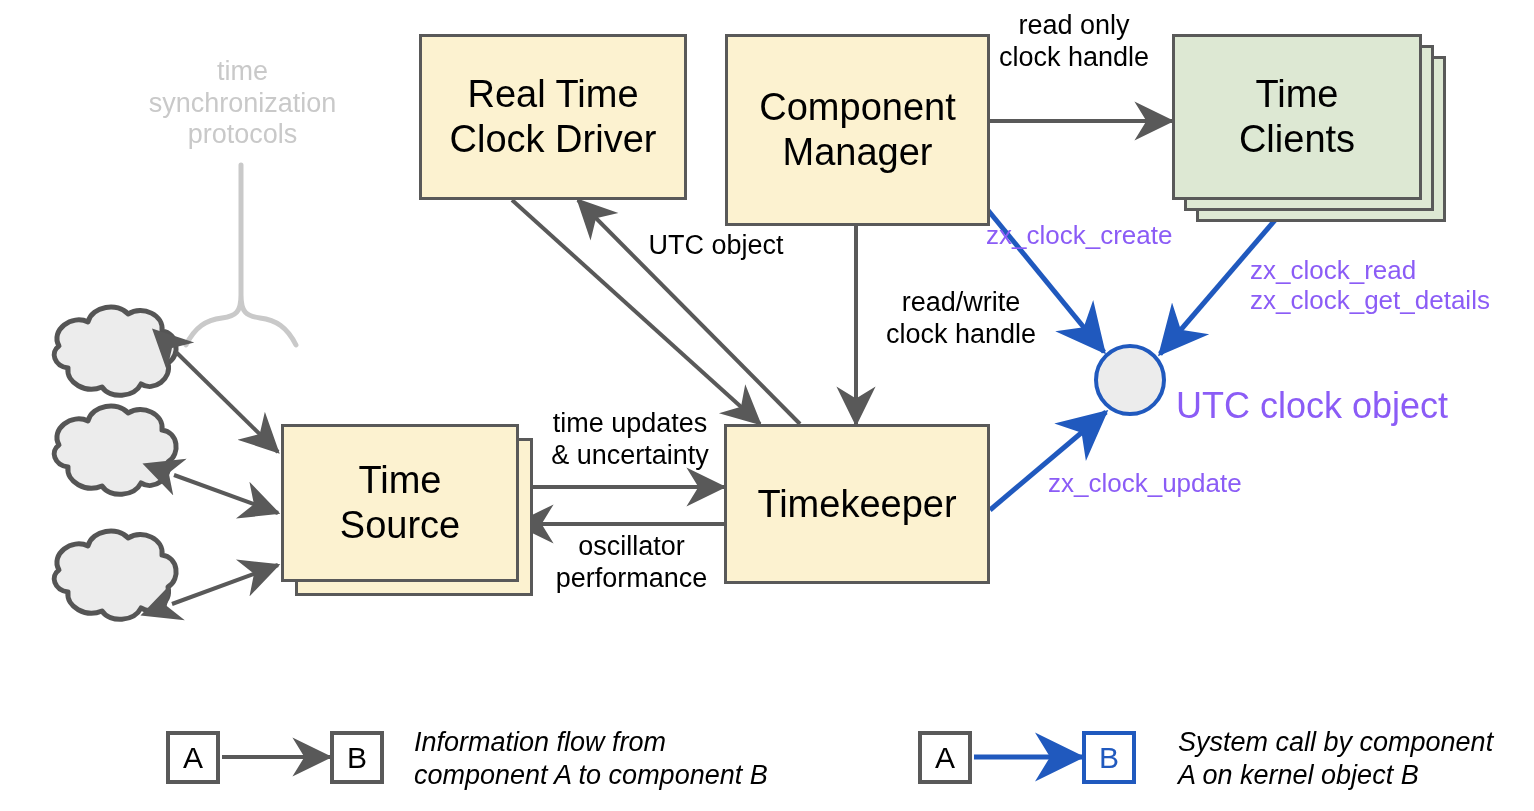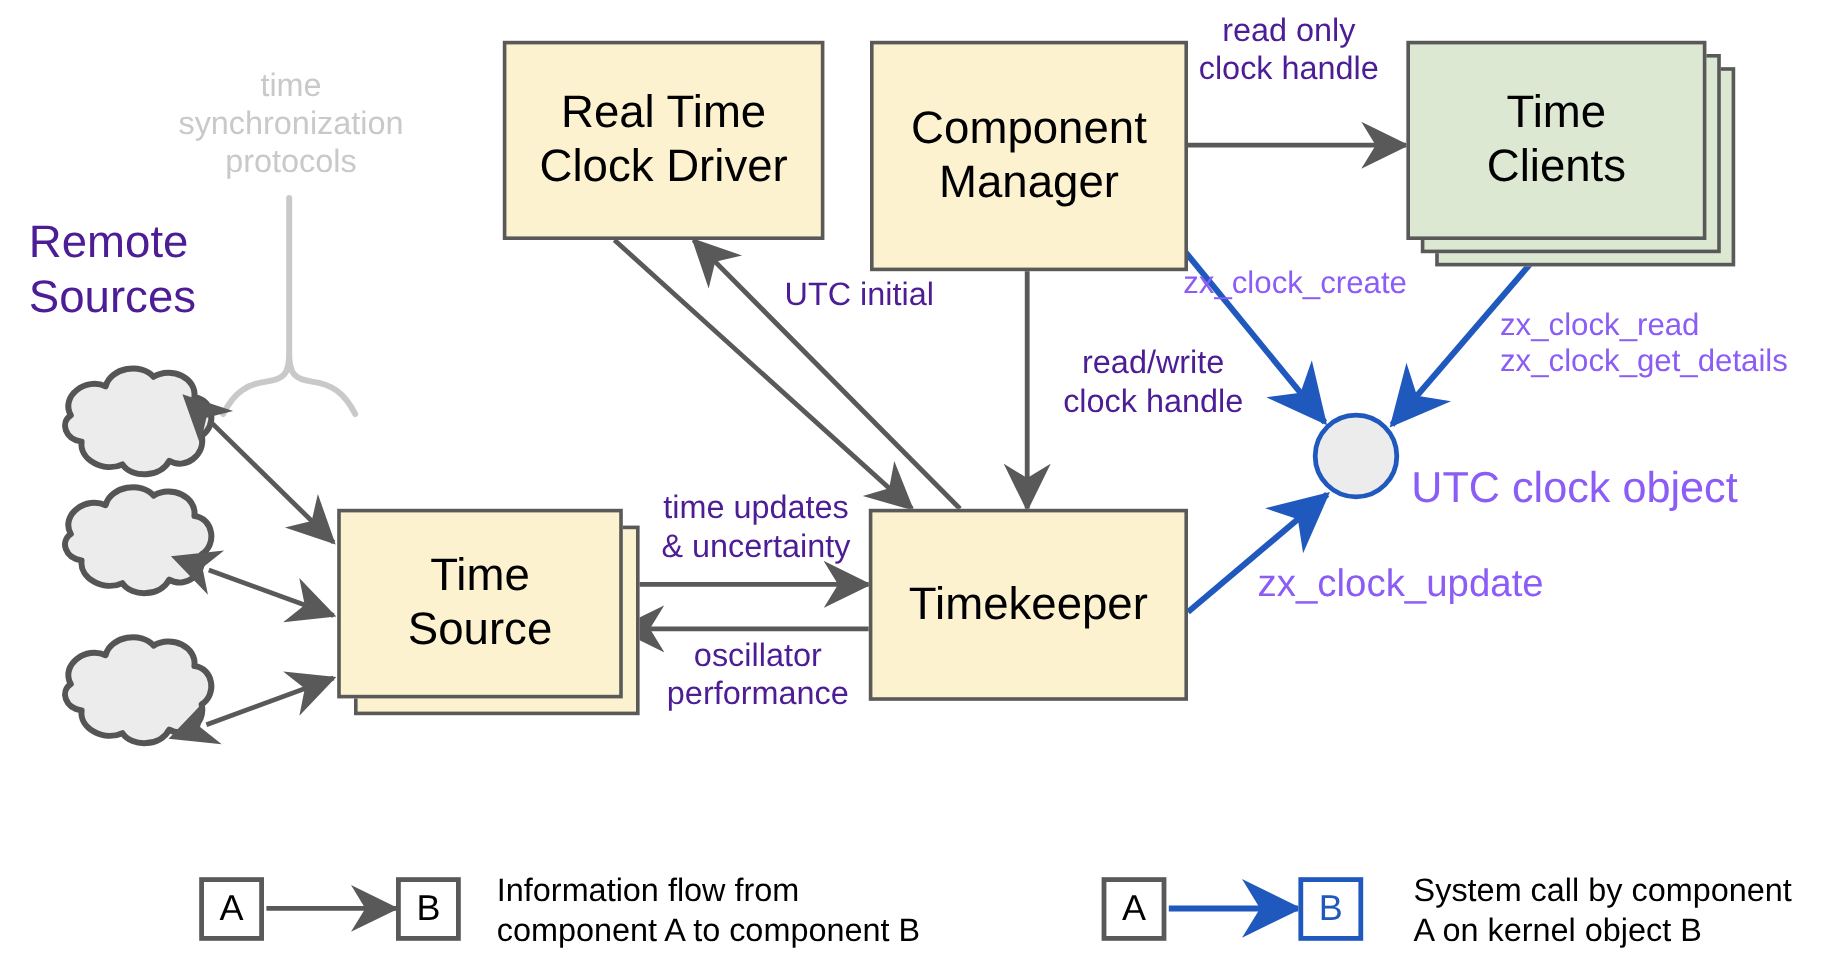--- a/index.html
+++ b/index.html
@@ -46,21 +46,21 @@
     position: absolute;
     box-sizing: border-box;
     border: 3px solid #595959;
   }
   .stack-shadow.cream { background: #fcf2d0; }
   .stack-shadow.green { background: #dde8d3; }
 
   
   .lbl {
     position: absolute;
-    color: #4c1d95;
+    color: #000000;
     text-align: center;
     line-height: 1.17;
     white-space: pre-line;
   }
   .lbl.blue { color: #8b5cf6; }
   .lbl.grey { color: #c9c9c9; }
   .lbl.left { text-align: left; }
 
   
   #clock-object {
@@ -89,20 +89,21 @@
   .legend-box.grey-b { border: 4px solid #595959; }
   .legend-box.blue-b { border: 4px solid #2059be; color: #2059be; }
 
   .legend-text {
     position: absolute;
     font-size: 27px;
     color: #000000;
     line-height: 1.22;
     white-space: pre-line;
     text-align: left;
+    font-style: italic;
   }
 </style>
 </head>
 <body>
 
 <div id="stage">
 
   <svg id="edges" viewBox="0 0 1534 811">
     <defs>
       <marker id="ah-grey" markerWidth="11" markerHeight="11" refX="9.4" refY="5.5" orient="auto" markerUnits="strokeWidth">
@@ -164,22 +165,20 @@
 
     <g>
       <line x1="1130" y1="360" x2="1130" y2="381" stroke="#2059be" stroke-width="5" stroke-linecap="round"></line>
       <line x1="1130" y1="381" x2="1150" y2="381" stroke="#2059be" stroke-width="5" stroke-linecap="round"></line>
     </g>
 
     <line x1="222" y1="757" x2="330" y2="757" stroke="#595959" stroke-width="4" marker-end="url(#ah-grey)"></line>
     <line x1="974" y1="757" x2="1082" y2="757" stroke="#2059be" stroke-width="5" marker-end="url(#ah-blue)"></line>
   </svg>
 
-  <div class="lbl left" style="left:24px; top:180px; width:260px; font-size:38px; line-height:1.2;">Remote
-Sources</div>
 
   <div class="lbl grey" style="left:140px; top:56px; width:205px; font-size:27px;">time
 synchronization
 protocols</div>
 
   <div class="node cream" style="left:419px; top:34px; width:268px; height:166px; font-size:38px;text-align:center;">Real Time
 Clock Driver</div>
 
   <div class="node cream" style="left:725px; top:34px; width:265px; height:192px; font-size:38px;">Component
 Manager</div>
@@ -194,38 +193,38 @@
 Source</div>
 
   <div class="node cream" style="left:724px; top:424px; width:266px; height:160px; font-size:38px;">Timekeeper</div>
 
   <div id="clock-object"></div>
   <div class="lbl blue left" style="left:1176px; top:385px; width:330px; font-size:36px;">UTC clock object</div>
 
   <div class="lbl" style="left:963px; top:10px; width:222px; font-size:27px;">read only
 clock handle</div>
 
-  <div class="lbl" style="left:610px; top:230px; width:212px; font-size:27px;">UTC initial</div>
+  <div class="lbl" style="left:610px; top:230px; width:212px; font-size:27px;">UTC object</div>
 
 
   <div class="lbl" style="left:866px; top:287px; width:190px; font-size:27px;">read/write
 clock handle</div>
 
   <div class="lbl" style="left:534px; top:408px; width:192px; font-size:27px;">time updates
 &amp; uncertainty</div>
 
   <div class="lbl" style="left:534px; top:531px; width:195px; font-size:27px;">oscillator
 performance</div>
 
   <div class="lbl blue left" style="left:986px; top:220px; width:300px; font-size:26px;">zx_clock_create</div>
 
   <div class="lbl blue left" style="left:1250px; top:255px; width:300px; font-size:26px;">zx_clock_read
 zx_clock_get_details</div>
 
-  <div class="lbl blue left" style="left:1048px; top:468px; width:300px; font-size:32px;">zx_clock_update</div>
+  <div class="lbl blue left" style="left:1048px; top:468px; width:300px; font-size:26px;">zx_clock_update</div>
 
   <div class="legend-box grey-b" style="left:166px; top:731px; width:54px; height:53px;">A</div>
   <div class="legend-box grey-b" style="left:330px; top:731px; width:54px; height:53px;">B</div>
   <div class="legend-text" style="left:414px; top:726px; width:420px;">Information flow from
 component A to component B</div>
 
   <div class="legend-box grey-b" style="left:918px; top:731px; width:54px; height:53px;">A</div>
   <div class="legend-box blue-b" style="left:1082px; top:731px; width:54px; height:53px;">B</div>
   <div class="legend-text" style="left:1178px; top:726px; width:400px;">System call by component
 A on kernel object B</div>

